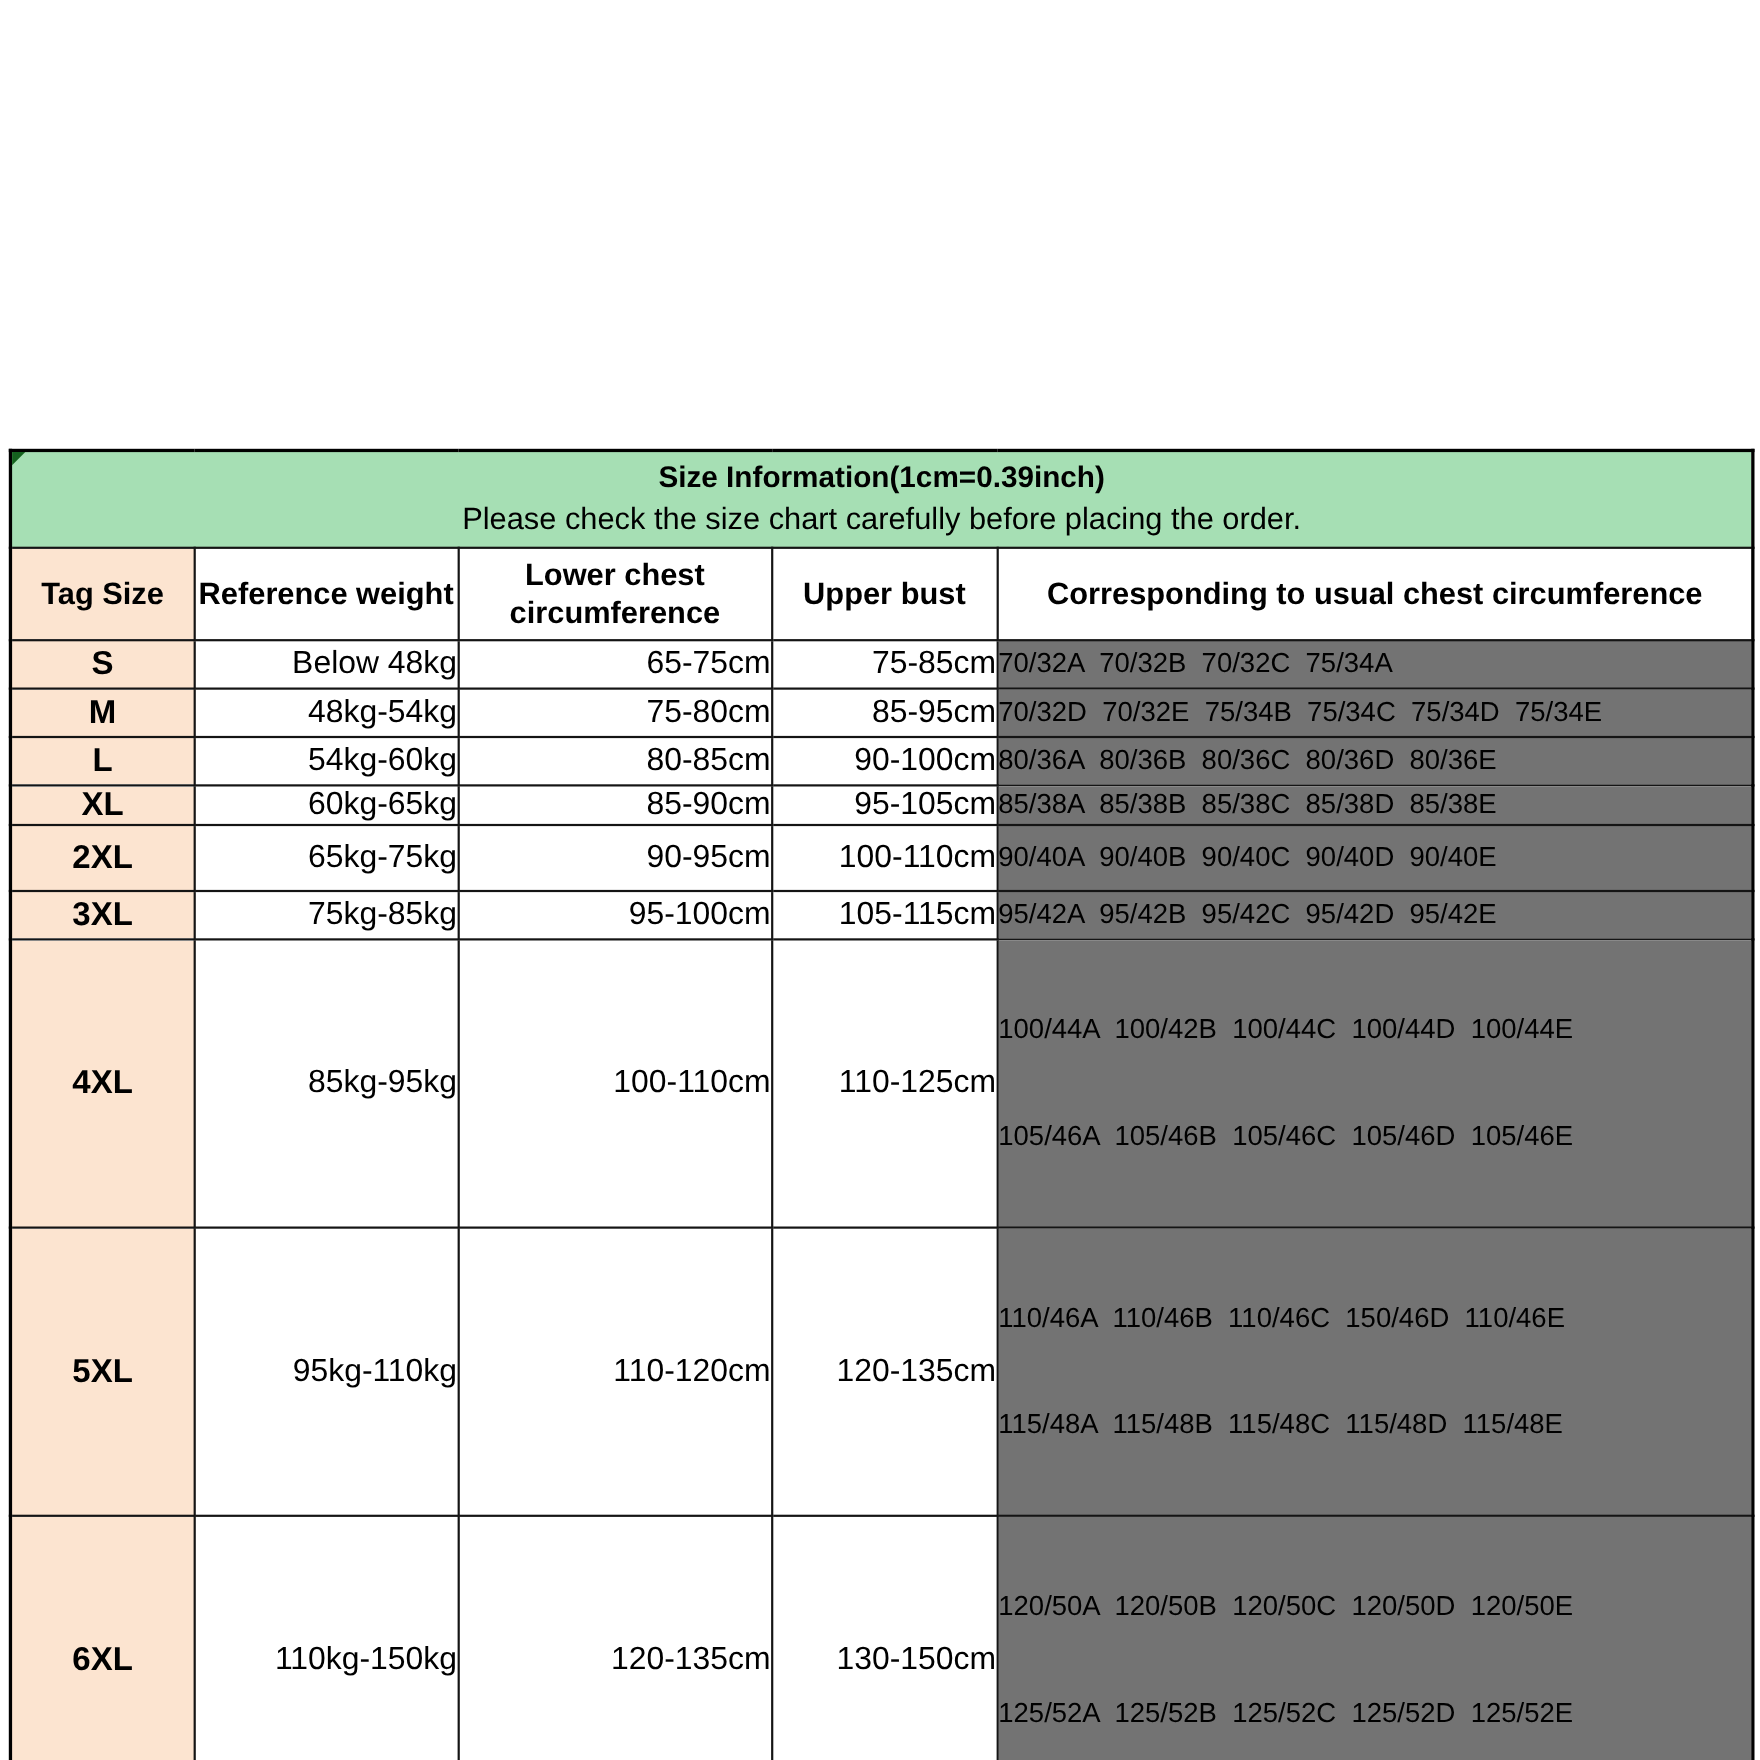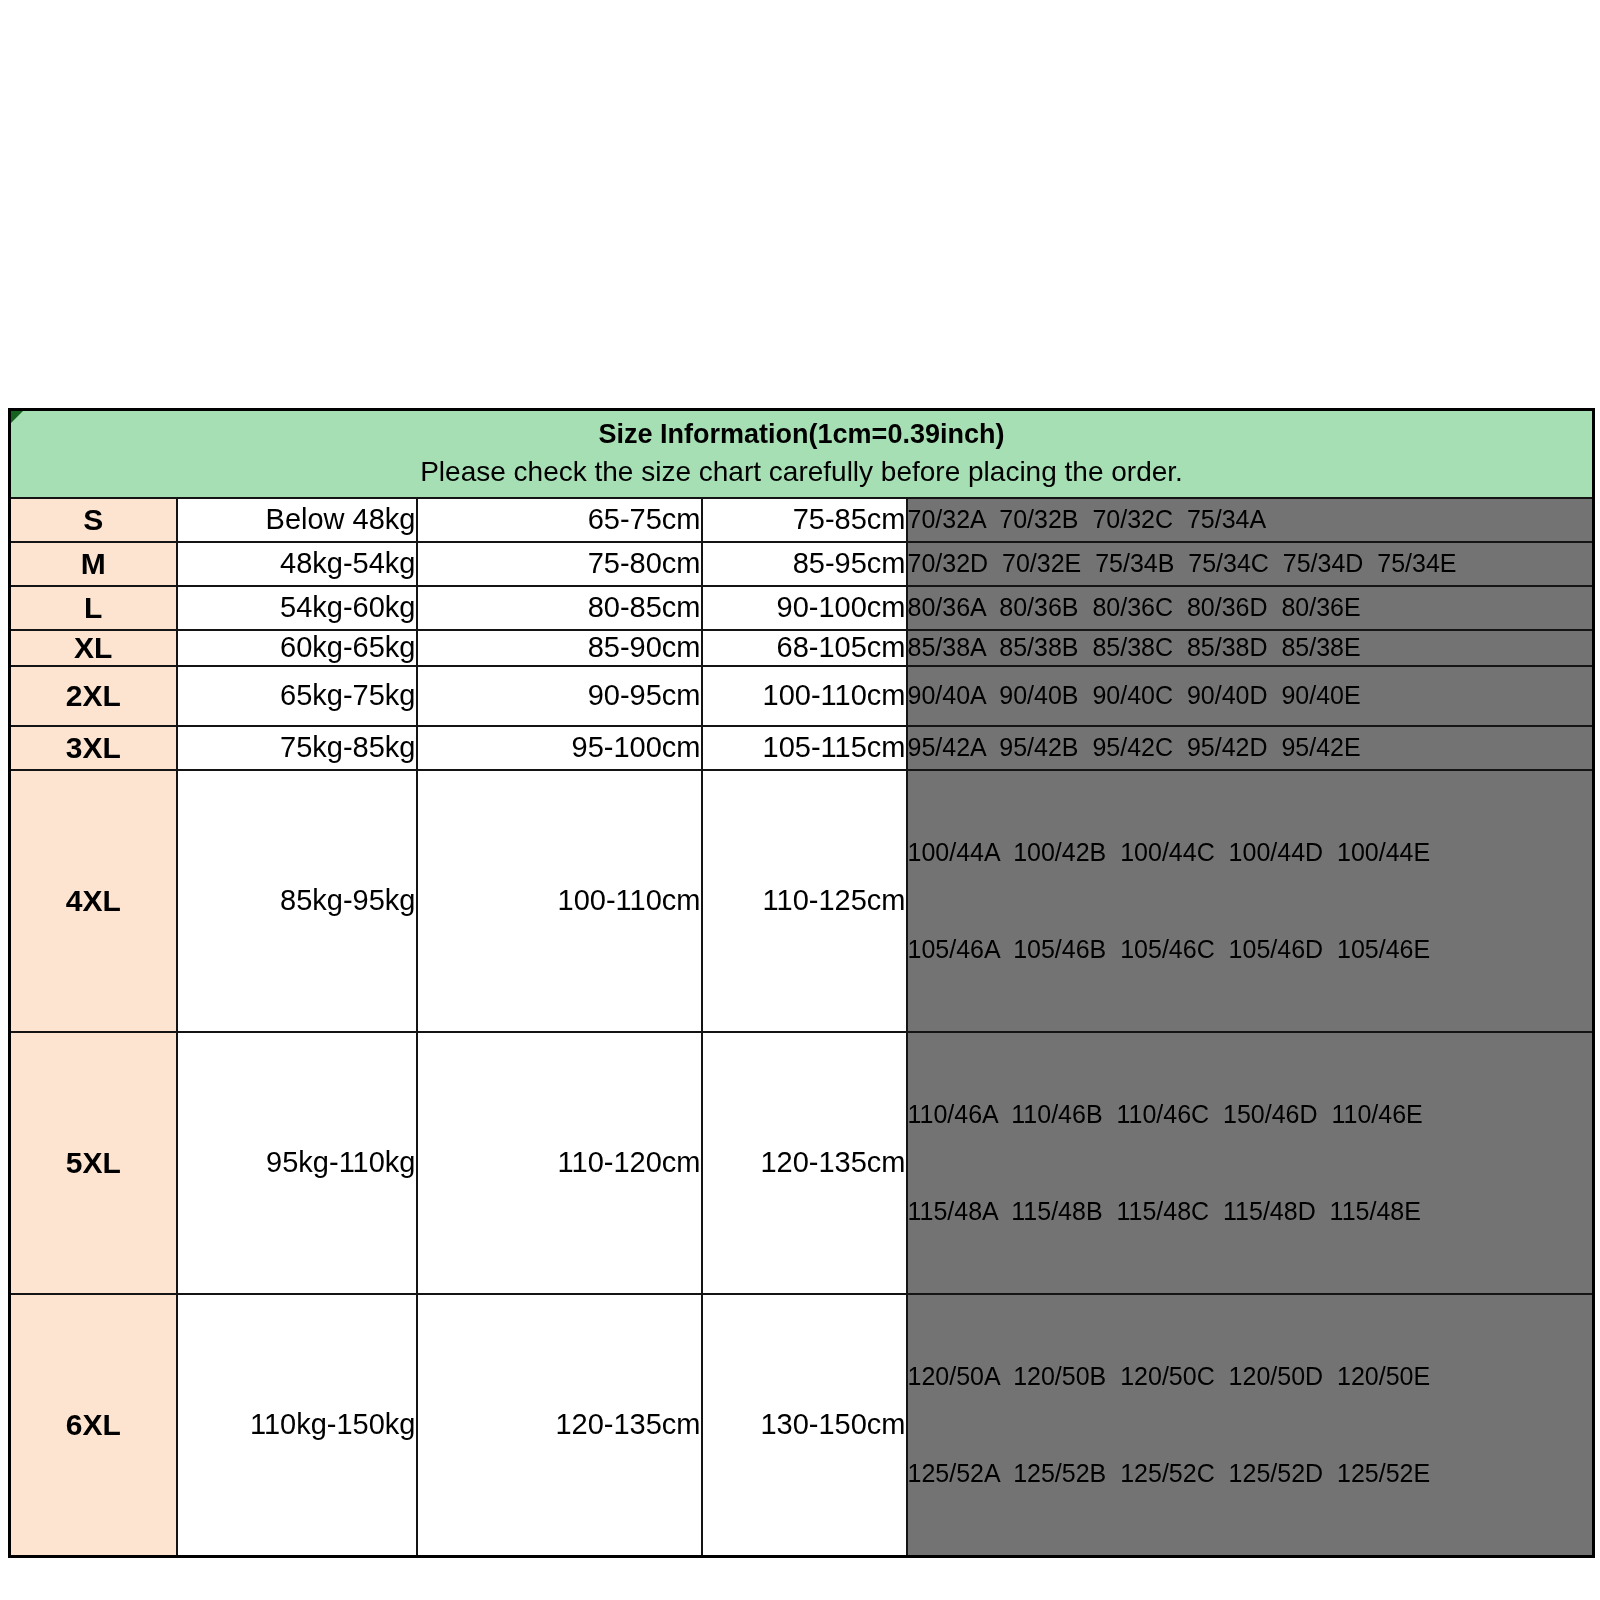--- a/index.html
+++ b/index.html
@@ -107,20 +107,27 @@
     </colgroup>
 
     <tbody>
         <tr style="height:88px">
       <td class="title-cell" colspan="5">
         <div class="table-title">Size Information(1cm=0.39inch)</div>
         <div class="table-subtitle">Please check the size chart carefully before placing the order.</div>
       </td>
     </tr>
 
+    <tr style="height:84px">
+      <th class="col-header tag-col">Tag Size</th>
+      <th class="col-header">Reference weight</th>
+      <th class="col-header">Lower chest circumference</th>
+      <th class="col-header">Upper bust</th>
+      <th class="col-header">Corresponding to usual chest circumference</th>
+    </tr>
 
     <tr style="height:44px">
       <td class="tag-cell">S</td>
       <td class="data-cell">Below 48kg</td>
       <td class="data-cell">65-75cm</td>
       <td class="data-cell">75-85cm</td>
       <td class="corr-cell"><div>70/32A  70/32B  70/32C  75/34A</div></td>
     </tr>
     <tr style="height:44px">
       <td class="tag-cell">M</td>
@@ -133,21 +140,21 @@
       <td class="tag-cell">L</td>
       <td class="data-cell">54kg-60kg</td>
       <td class="data-cell">80-85cm</td>
       <td class="data-cell">90-100cm</td>
       <td class="corr-cell"><div>80/36A  80/36B  80/36C  80/36D  80/36E</div></td>
     </tr>
     <tr style="height:32px">
       <td class="tag-cell">XL</td>
       <td class="data-cell">60kg-65kg</td>
       <td class="data-cell">85-90cm</td>
-      <td class="data-cell">68-105cm</td>
+      <td class="data-cell">95-105cm</td>
       <td class="corr-cell"><div>85/38A  85/38B  85/38C  85/38D  85/38E</div></td>
     </tr>
     <tr style="height:60px">
       <td class="tag-cell">2XL</td>
       <td class="data-cell">65kg-75kg</td>
       <td class="data-cell">90-95cm</td>
       <td class="data-cell">100-110cm</td>
       <td class="corr-cell"><div>90/40A  90/40B  90/40C  90/40D  90/40E</div></td>
     </tr>
     <tr style="height:44px">

